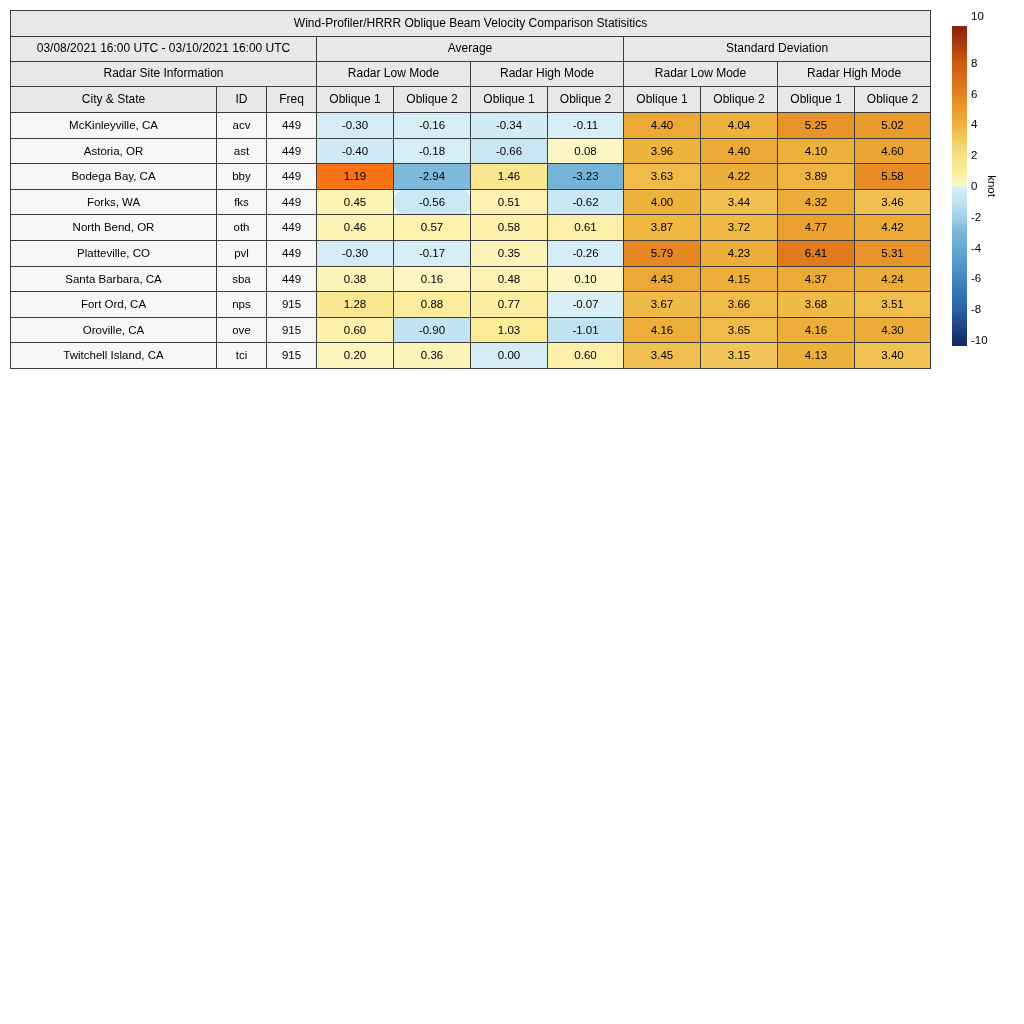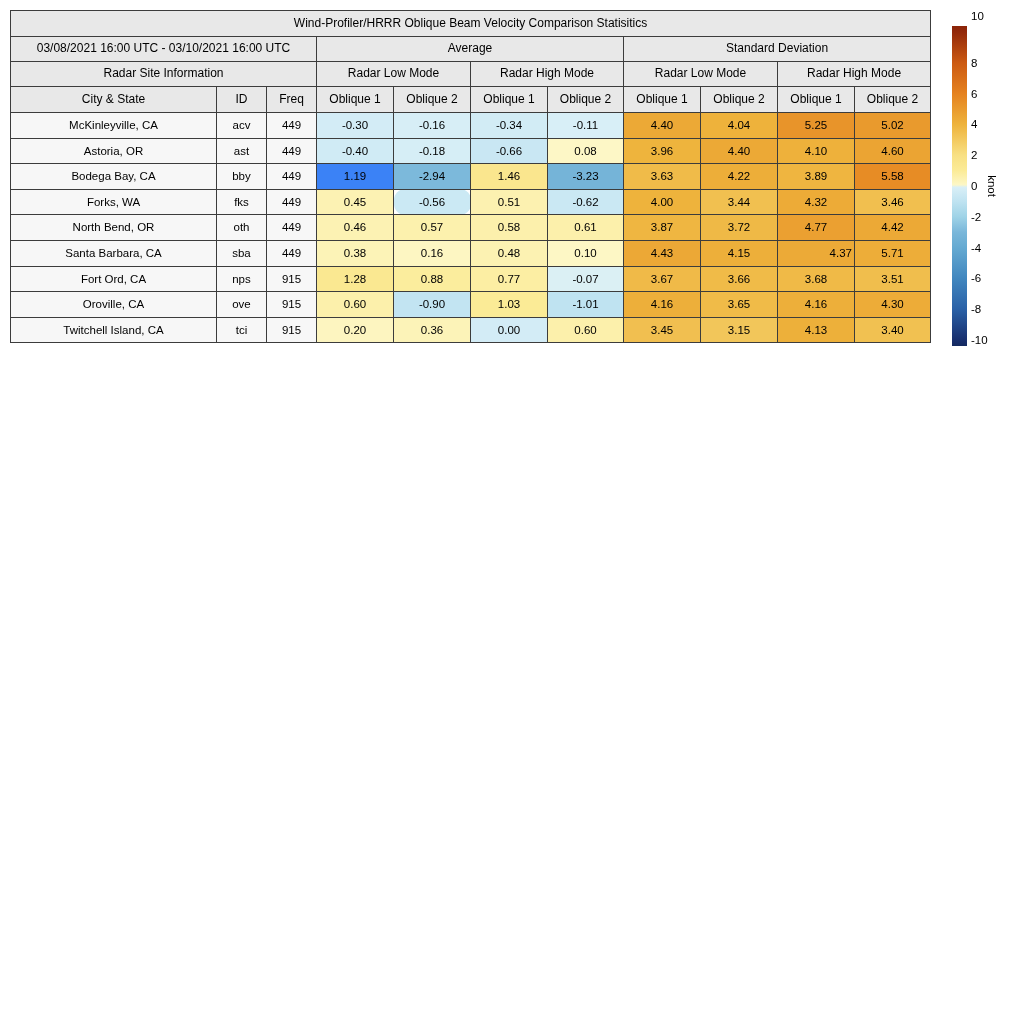--- a/index.html
+++ b/index.html
@@ -114,21 +114,21 @@
           <td style="background: rgb(253, 247, 198);">0.08</td>
           <td style="background: rgb(238, 180, 61); margin-left: 13px;">3.96</td>
           <td style="background: rgb(236, 169, 54);">4.40</td>
           <td style="background: rgb(238, 177, 59);">4.10</td>
           <td style="background: rgb(235, 164, 51);">4.60</td>
         </tr>
         <tr>
           <td class="site">Bodega Bay, CA</td>
           <td class="site">bby</td>
           <td class="site">449</td>
-          <td style="background: #3b82f6;">1.19</td>
+          <td style="background: #f97316;">1.19</td>
           <td style="background: rgb(124, 185, 219);">-2.94</td>
           <td style="background: rgb(250, 230, 142);">1.46</td>
           <td style="background: rgb(117, 180, 216);">-3.23</td>
           <td style="background: rgb(240, 187, 73);">3.63</td>
           <td style="background: rgb(237, 174, 57);">4.22</td>
           <td style="background: rgb(239, 181, 64);">3.89</td>
           <td style="background: rgb(231, 140, 37);">5.58</td>
         </tr>
         <tr>
           <td class="site">Forks, WA</td>
@@ -150,31 +150,44 @@
           <td style="background: rgb(252, 242, 179);">0.46</td>
           <td style="background: rgb(252, 241, 173);">0.57</td>
           <td style="background: rgb(252, 240, 172);">0.58</td>
           <td style="background: rgb(252, 240, 171);">0.61</td>
           <td style="background: rgb(239, 182, 65);">3.87</td>
           <td style="background: rgb(239, 185, 70);">3.72</td>
           <td style="background: rgb(235, 160, 49);">4.77</td>
           <td style="background: rgb(236, 169, 54);">4.42</td>
         </tr>
         <tr>
+          <td class="site">Platteville, CO</td>
+          <td class="site">pvl</td>
+          <td class="site">449</td>
+          <td style="background: rgb(211, 236, 246);">-0.30</td>
+          <td style="background: rgb(214, 238, 246);">-0.17</td>
+          <td style="background: rgb(252, 243, 184);">0.35</td>
+          <td style="background: rgb(212, 237, 246);">-0.26</td>
+          <td style="background: rgb(230, 135, 34);">5.79</td>
+          <td style="background: rgb(237, 173, 57);">4.23</td>
+          <td style="background: rgb(224, 122, 28);">6.41</td>
+          <td style="background: rgb(232, 147, 41);">5.31</td>
+        </tr>
+        <tr>
           <td class="site">Santa Barbara, CA</td>
           <td class="site">sba</td>
           <td class="site">449</td>
           <td style="background: rgb(252, 243, 183);">0.38</td>
           <td style="background: rgb(253, 246, 194); margin-top: 34px;">0.16</td>
           <td style="background: rgb(252, 242, 178);">0.48</td>
           <td style="background: rgb(253, 247, 197);">0.10</td>
           <td style="background: rgb(236, 168, 54);">4.43</td>
           <td style="background: rgb(237, 175, 58);">4.15</td>
-          <td style="background: rgb(236, 170, 55); text-align: right;">4.37</td>
-          <td style="background: rgb(237, 173, 57);">5.71</td>
+          <td style="background: rgb(236, 170, 55);">4.37</td>
+          <td style="background: rgb(237, 173, 57);">4.24</td>
         </tr>
         <tr>
           <td class="site">Fort Ord, CA</td>
           <td class="site">nps</td>
           <td class="site">915</td>
           <td style="background: rgb(250, 232, 145);">1.28</td>
           <td style="background: rgb(251, 237, 157);">0.88</td>
           <td style="background: rgb(252, 238, 163);">0.77</td>
           <td style="background: rgb(219, 240, 244);">-0.07</td>
           <td style="background: rgb(240, 186, 72);">3.67</td>

